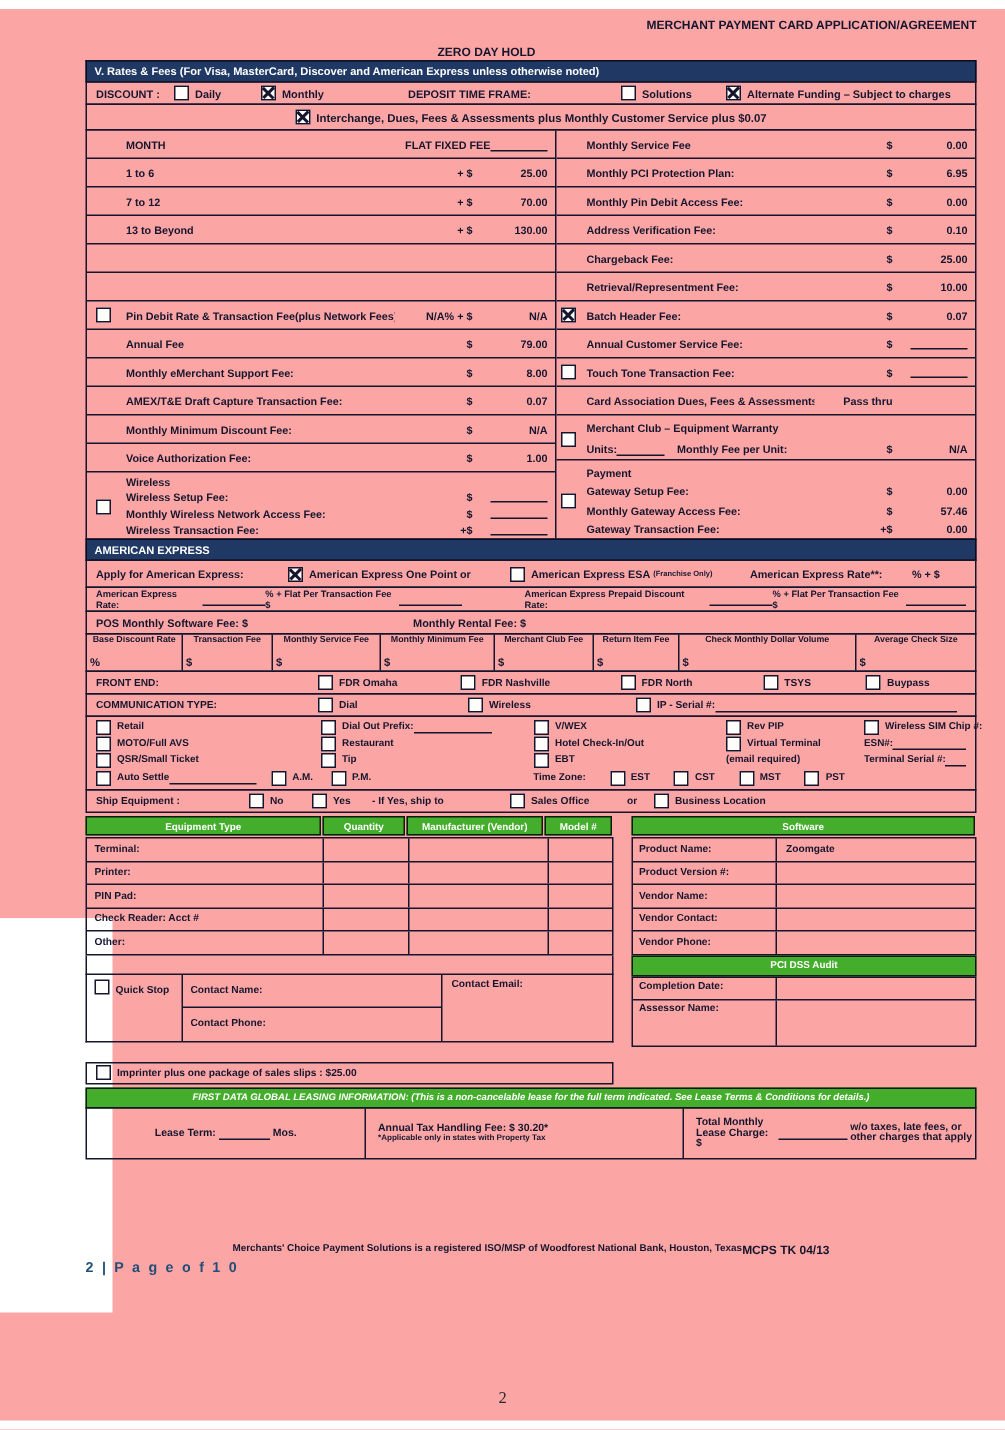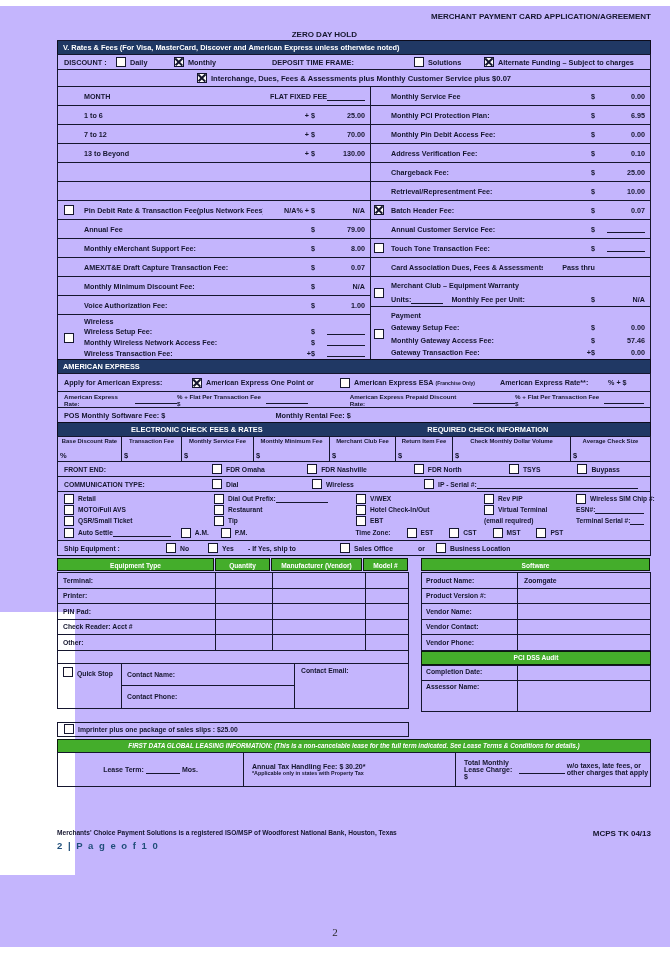--- a/index.html
+++ b/index.html
@@ -1,16 +1,16 @@
 <!DOCTYPE html>
 <html><head>
 <meta charset="utf-8">
 <style>
   html,body{margin:0;padding:0}
-  .page{position:relative;width:670px;height:953px;background:#c4b5fd;overflow:hidden;
+  .page{position:relative;width:670px;height:953px;background:#fca5a5;overflow:hidden;
         font-family:"Liberation Sans",sans-serif;color:#15162e;font-weight:700}
   .form{position:absolute;left:57px;top:6px;width:594px}
   .art{position:absolute;background:#ffffff}
   .title{text-align:right;font-size:8px;margin-top:6px}
   .legalrow{display:flex;justify-content:space-between;align-items:flex-end;font-size:8px;margin-top:9px}
   .legalleft{display:flex;align-items:flex-end}
   .bl{display:inline-block;border-bottom:1.3px solid #15162e;height:8px;vertical-align:baseline}
   .zdh{width:300px;text-align:right;border-bottom:1.2px solid #15162e;padding-bottom:1px}
   .nb{background:#203864;color:#fff;font-size:7.4px;height:13px;line-height:13px;padding:0 5px;
       border:1px solid #0c0c1c;margin-top:-1px;display:flex}
@@ -88,21 +88,21 @@
   .pcibar{background:#44ad2b;color:#fff;text-align:center;font-size:6.6px;height:12px;line-height:12px;border:1px solid #0c1b0c}
   .improw{height:13px;font-size:6.8px;margin-top:13px}
   .leasebar{background:#44ad2b;color:#fff;font-size:6.4px;text-align:center;height:12px;line-height:12px;
             border:1px solid #0c1b0c;margin-top:2px;font-style:italic}
   .leaserow{display:flex;border:1.5px solid #15162e;margin-top:-1px;height:33px;font-size:7px}
   .lc1{width:185px;border-right:1px solid #15162e;display:flex;align-items:center;justify-content:center}
   .lc2{width:212px;border-right:1px solid #15162e;display:flex;flex-direction:column;align-items:flex-start;
        justify-content:center;padding-left:8px;box-sizing:border-box}
   .lc2 .note{font-size:5.4px}
   .lc3{flex:1;display:flex;align-items:center;padding-left:8px}
-  .foot{position:absolute;left:57px;top:829px;width:594px;display:flex;justify-content:space-between;font-size:6.6px}
+  .foot{position:absolute;left:57px;top:829px;width:594px;display:flex;justify-content:center;font-size:6.6px}
   .foot .code{font-size:8px}
   .pageline{position:absolute;left:57px;top:840px;color:#1f4e79;font-size:9.5px;letter-spacing:1.5px}
   .pnum{position:absolute;left:0;top:926px;width:670px;text-align:center;font-family:"Liberation Serif",serif;
         font-size:11px;font-weight:400;color:#2a2a2a}
 </style>
 </head>
 <body>
 
 <div class="page">
   <div class="art" style="left:0;top:0;width:670px;height:6px"></div>
@@ -406,24 +406,20 @@
         <span>% + Flat Per Transaction Fee $</span>
         <span class="bl" style="width:40px"></span>
       </div>
 
     <div class="box posline">
       <span>POS Monthly Software Fee: $</span>
       <span style="width:110px"></span>
       <span>Monthly Rental Fee: $</span>
     </div>
 
-    <div class="nb nb2">
-      <span class="h1">ELECTRONIC CHECK FEES &amp; RATES</span>
-      <span class="h2">REQUIRED CHECK INFORMATION</span>
-    </div>
     <div class="cktbl" id="echeck-table">
         <div class="ckcell" style="width:64px;">
        <span class="ckhdr">Base Discount Rate</span>
        <span class="cksign">%</span>
         </div>
         <div class="ckcell" style="width:60px;">
        <span class="ckhdr">Transaction Fee</span>
        <span class="cksign">$</span>
         </div>
         <div class="ckcell" style="width:72px;">

